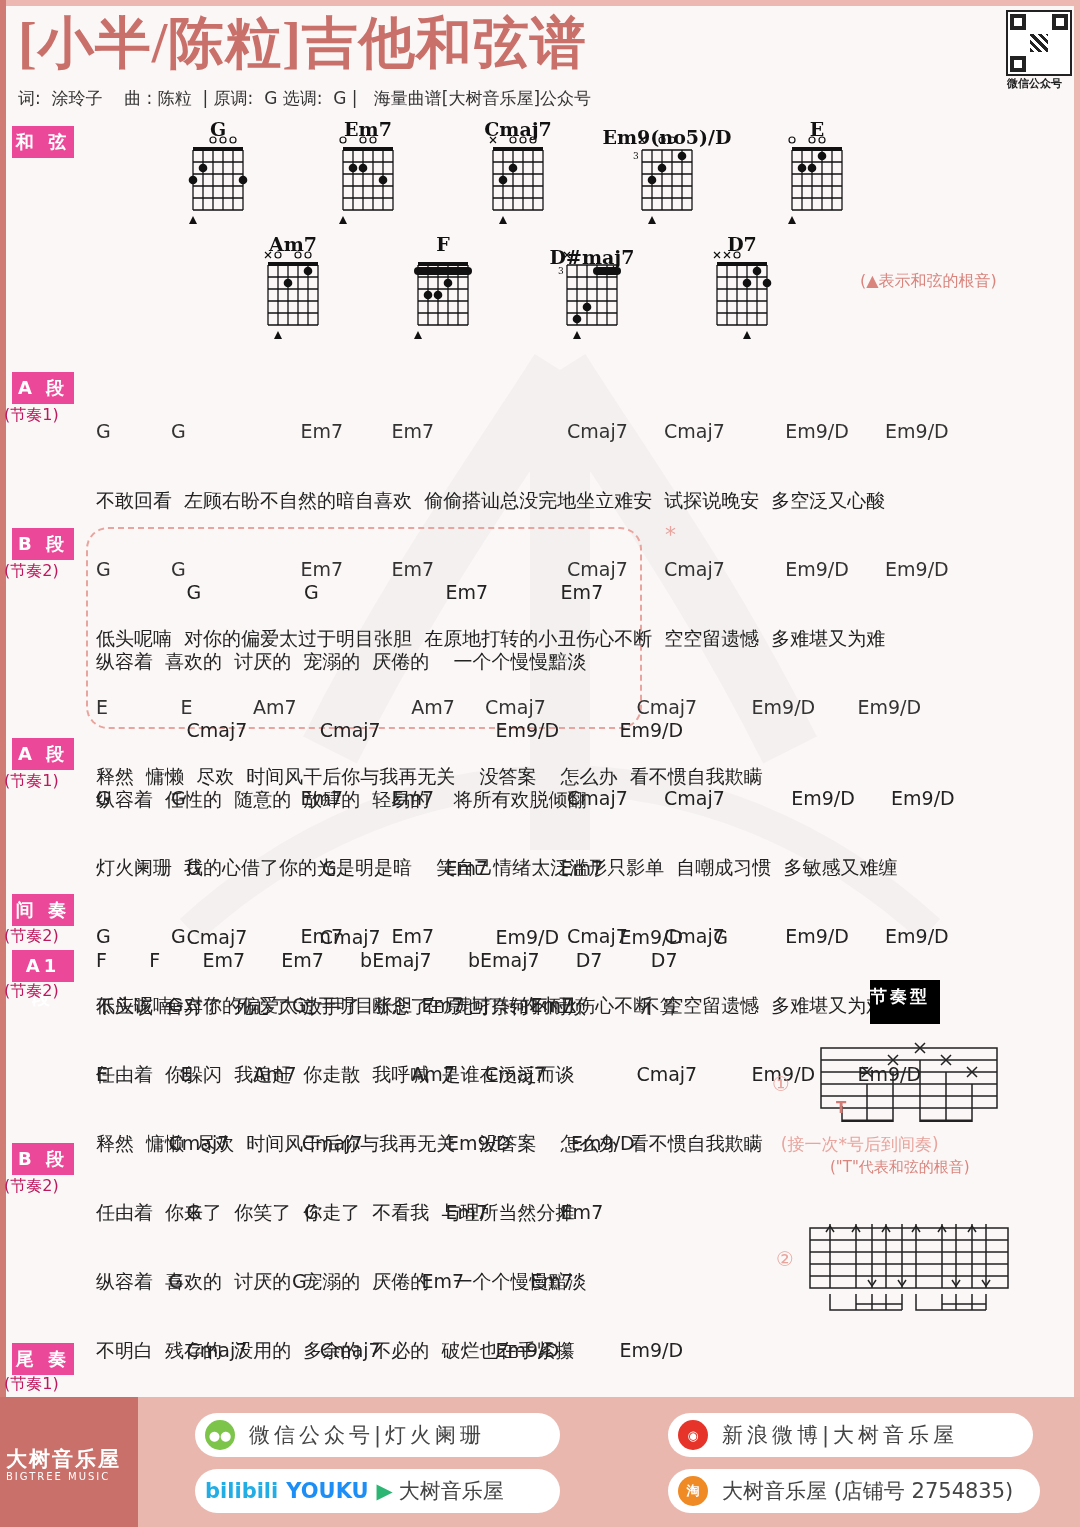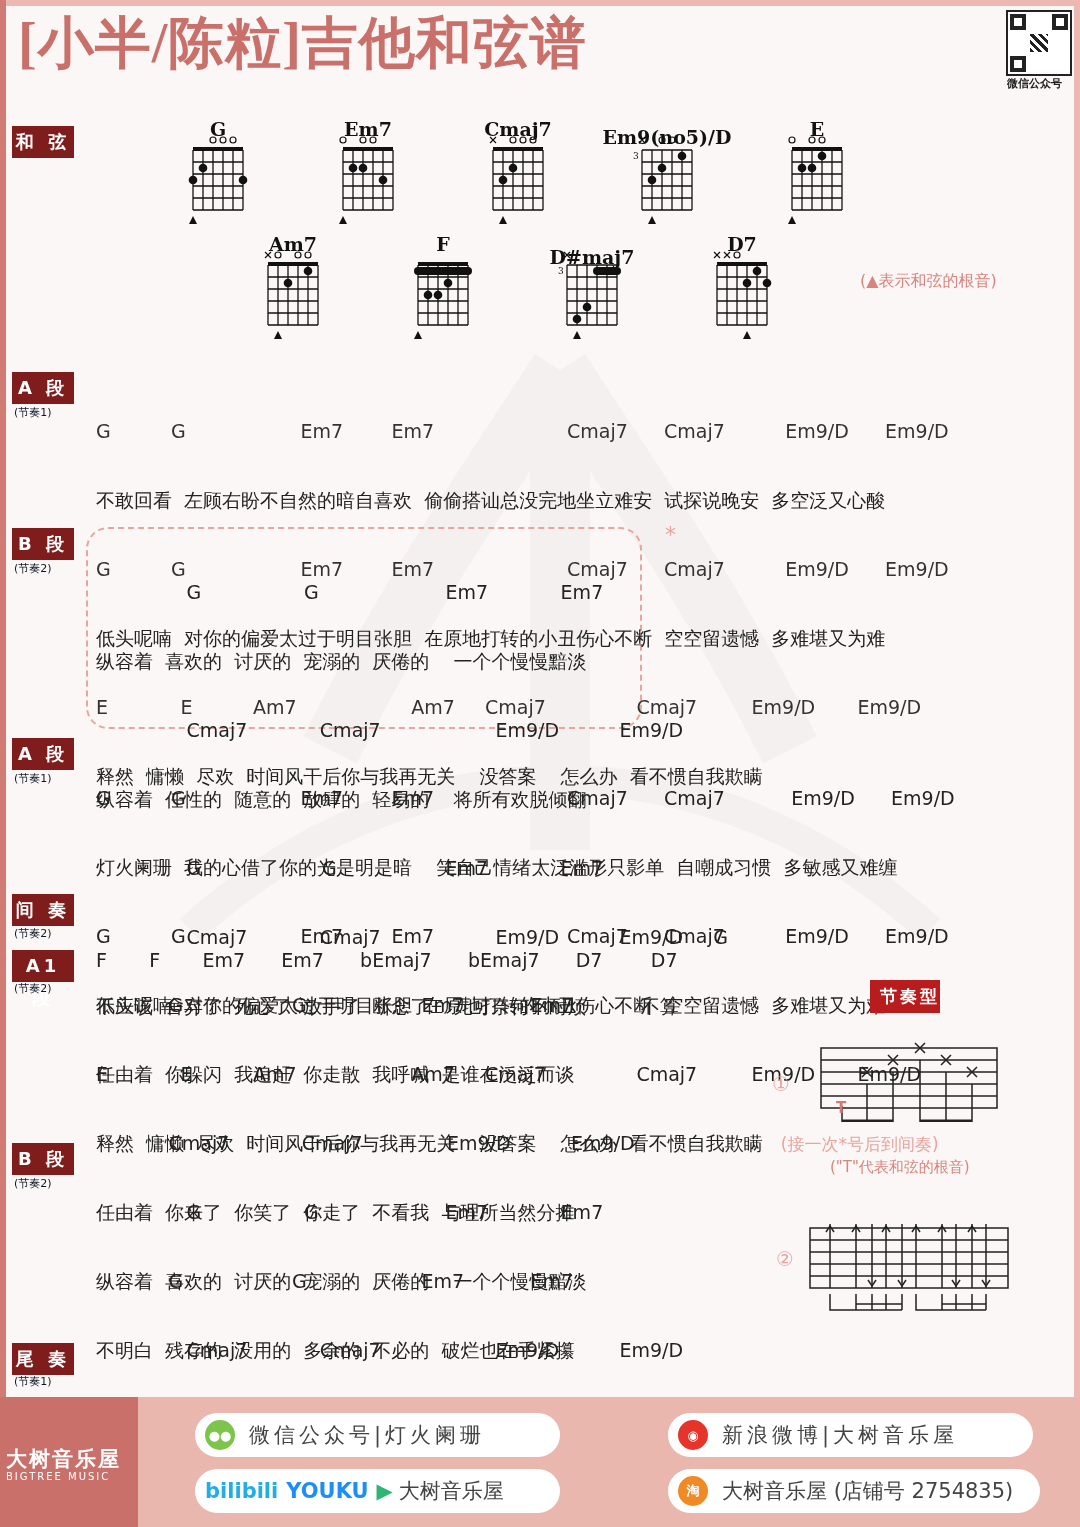--- a/index.html
+++ b/index.html
@@ -7,31 +7,31 @@
   .page { position: absolute; left: 0; top: 0; width: 1080px; height: 1527px; }
   .border-left { position: absolute; left: 0; top: 0; width: 6px; height: 1400px; background: #d07b74; }
   .border-right { position: absolute; right: 0; top: 0; width: 6px; height: 1400px; background: #eeb8b2; }
   .border-top { position: absolute; left: 0; top: 0; width: 1080px; height: 6px; background: #eeb8b2; }
   .title { position: absolute; left: 18px; top: 6px; font-size: 56px; font-weight: bold; color: #c9706a; letter-spacing: 1px; font-family: Liberation Serif, serif; }
   .meta { position: absolute; left: 18px; top: 87px; font-size: 17px; color: #333; white-space: pre; }
   .qr { position: absolute; left: 1006px; top: 10px; width: 66px; height: 66px; background: #fff; border: 2px solid #222; }
   .qr .c { position: absolute; width: 16px; height: 16px; border: 4px solid #222; background: #fff; }
   .qr .mid { position: absolute; left: 22px; top: 22px; width: 18px; height: 18px; background: repeating-linear-gradient(45deg,#222 0 3px,#fff 3px 6px); }
   .qr-label { position: absolute; left: 1007px; top: 76px; font-size: 11px; font-weight: bold; color: #222; }
-  .sec-tag { position: absolute; left: 12px; width: 62px; height: 32px; background: #7f1d1d; color: #fff; font-weight: bold; font-size: 18px; text-align: center; line-height: 32px; letter-spacing: 4px; }
-  .sec-sub { position: absolute; left: 14px; font-size: 11px; color: #0f172a; }
+  .sec-tag { position: absolute; left: 12px; width: 62px; height: 32px; background: #ec4899; color: #fff; font-weight: bold; font-size: 18px; text-align: center; line-height: 32px; letter-spacing: 4px; }
+  .sec-sub { position: absolute; left: 4px; font-size: 16px; color: #be185d; }
   .chord-name { position: absolute; font-family: "DejaVu Serif", serif; font-weight: bold; font-size: 19px; text-align: center; width: 140px; color: #111; }
   .diagram { position: absolute; }
   .root-note { position: absolute; left: 860px; top: 271px; font-size: 16px; color: #d9847d; }
   .lyrics { position: absolute; left: 96px; font-size: 19px; line-height: 23px; white-space: pre; color: #222; font-family: "DejaVu Sans", sans-serif; }
   .lyrics .ch { color: #333; }
   .dash-box { position: absolute; left: 86px; top: 527px; width: 556px; height: 202px; border: 2px dashed #e8a49d; border-radius: 22px; }
   .star { position: absolute; left: 665px; top: 522px; font-size: 22px; color: #e8a49d; }
   .note-red { color: #e8a49d; }
-  .rhythm-tag { position: absolute; left: 870px; top: 980px; width: 70px; height: 33px; background: #b91c1c; color: #fff; font-weight: bold; font-size: 17px; text-align: right; line-height: 32px; letter-spacing: 3px; }
+  .rhythm-tag { position: absolute; left: 870px; top: 980px; width: 70px; height: 44px; background: #000000; color: #fff; font-weight: bold; font-size: 17px; text-align: left; line-height: 32px; letter-spacing: 3px; }
   .circle-num { position: absolute; font-size: 20px; color: #e8a49d; }
   .t-note { position: absolute; left: 830px; top: 1158px; font-size: 15px; color: #d9847d; }
   .footer { position: absolute; left: 0; top: 1397px; width: 1080px; height: 130px; background: #e9b7ae; }
   .footer-brand { position: absolute; left: 0; top: 0; width: 138px; height: 130px; background: #c9706a; color: #fff; }
   .footer-brand .cn { position: absolute; left: 6px; top: 48px; font-size: 21px; font-weight: bold; letter-spacing: 2px; }
   .footer-brand .en { position: absolute; left: 6px; top: 74px; font-size: 10px; letter-spacing: 2px; }
   .pill { position: absolute; height: 44px; background: #fff; border-radius: 22px; display: flex; align-items: center; padding-left: 10px; font-size: 21px; color: #444; letter-spacing: 4px; }
   .pill .ico { width: 30px; height: 30px; border-radius: 50%; margin-right: 14px; flex: none; display:flex; align-items:center; justify-content:center; color:#fff; font-size:13px; font-weight:bold; letter-spacing:0; }
   .watermark { position: absolute; left: 110px; top: 330px; width: 900px; height: 700px; opacity: 0.06; }
 </style>
@@ -42,20 +42,21 @@
   <div class="border-top"></div>
   <div class="border-left"></div>
   <div class="border-right"></div>
 
   <svg class="watermark" viewBox="0 0 900 700">
     <path d="M450 40 C380 150 300 260 220 420 M450 40 C520 150 600 260 680 420 M450 40 L450 520" stroke="#888" stroke-width="60" fill="none"></path>
     <path d="M80 600 C300 400 600 400 820 600" stroke="#888" stroke-width="30" fill="none"></path>
   </svg>
 
   <div class="title">[小半/陈粒]吉他和弦谱</div>
+  <div class="meta">词:  涂玲子    曲 : 陈粒  | 原调:  G 选调:  G |   海量曲谱[大树音乐屋]公众号</div>
 
   <div class="qr">
     <div class="c" style="left:2px;top:2px"></div>
     <div class="c" style="right:2px;top:2px"></div>
     <div class="c" style="left:2px;bottom:2px"></div>
     <div class="mid"></div>
   </div>
   <div class="qr-label">微信公众号</div>
 
   <div class="sec-tag" style="top:126px">和 弦</div>

